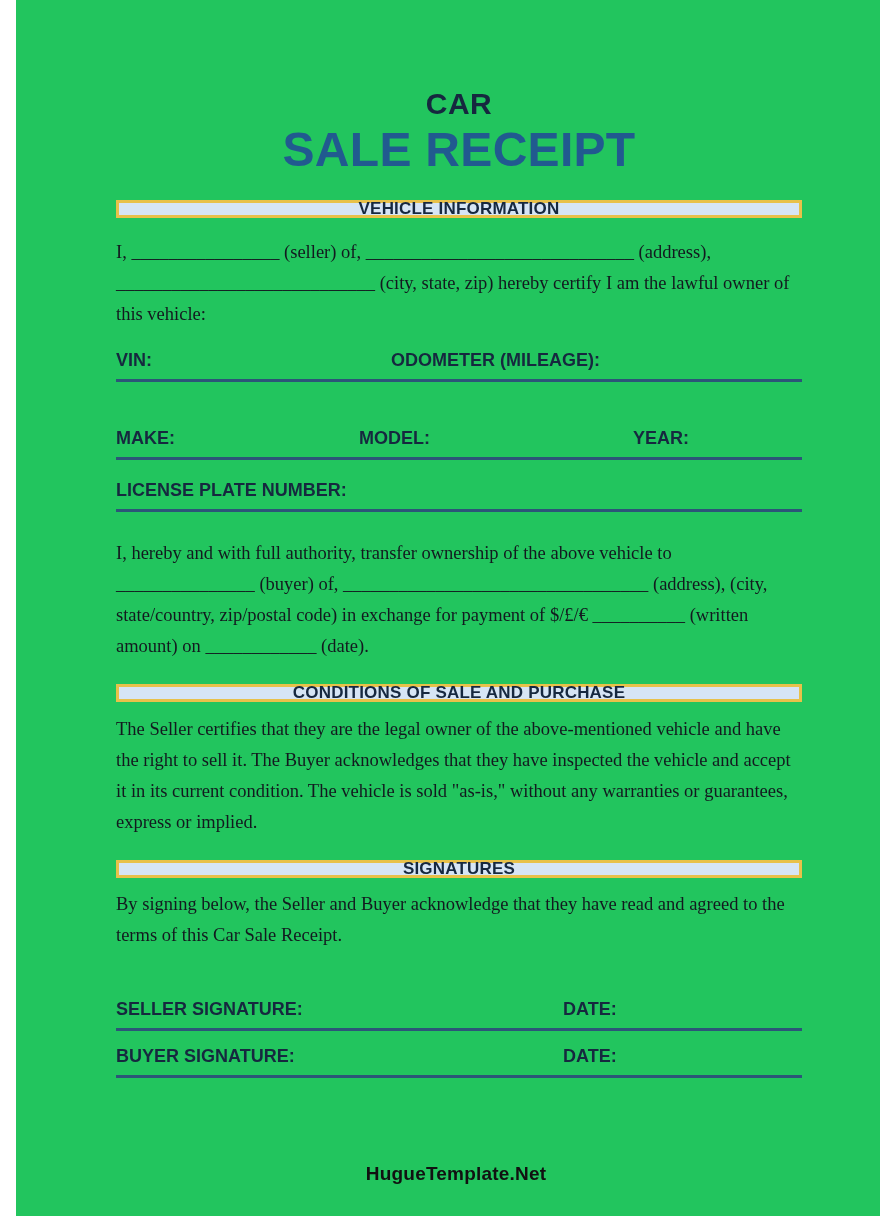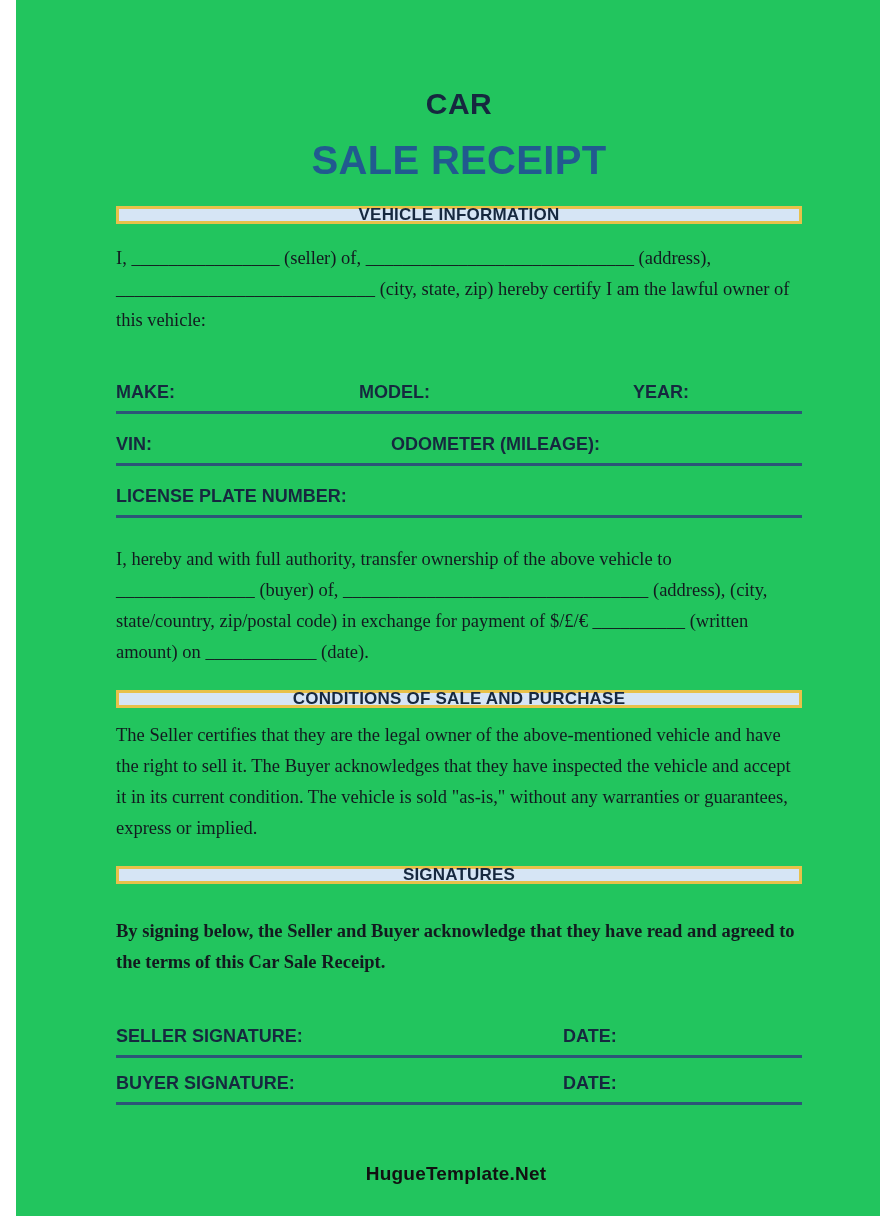--- a/index.html
+++ b/index.html
@@ -40,25 +40,25 @@
     font-family: "Liberation Sans", "DejaVu Sans", sans-serif;
     font-weight: bold;
     font-size: 30px;
     letter-spacing: 0.5px;
     color: #16283f;
     line-height: 1.05;
   }
   .title-line2 {
     font-family: "Liberation Sans", "DejaVu Sans", sans-serif;
     font-weight: bold;
-    font-size: 40px;
+    font-size: 48px;
     letter-spacing: 0.3px;
     color: #215a8f;
     line-height: 1.18;
-    margin-top: 17px;
+    margin-top: 2px;
   }
 
   
   .section-band {
     margin-top: 22px;
     background: #d6e5f5;
     border: 3px solid #e8c14a;
     height: 18px;
     display: flex;
     align-items: center;
@@ -77,21 +77,21 @@
   .para {
     font-family: "Liberation Serif", "DejaVu Serif", serif;
     font-size: 18.5px;
     line-height: 31px;
     color: #13191f;
     text-align: left;
   }
   .para-vehicle { margin-top: 19px; }
   .para-transfer { margin-top: 26px; }
   .para-conditions { margin-top: 12px; }
-  .para-sign { margin-top: 32px; font-weight: bold; }
+  .para-sign { margin-top: 11px; }
 
   
   .field-row {
     position: relative;
     height: 52px;
     border-bottom: 3px solid #2c5578;
     box-sizing: border-box;
   }
   .field-row.first { margin-top: 26px; }
 
@@ -146,32 +146,32 @@
       <div class="title-line1">CAR</div>
       <div class="title-line2">SALE RECEIPT</div>
     </div>
 
     <div class="section-band">
       <span class="section-band-text">VEHICLE INFORMATION</span>
     </div>
 
     <div class="para para-vehicle">I, ________________ (seller) of, _____________________________ (address), ____________________________ (city, state, zip) hereby certify I am the lawful owner of this vehicle:</div>
 
+    <div class="field-row">
+      <span class="field-label col-a">VIN:</span>
+      <span class="field-label col-odo">ODOMETER (MILEAGE):</span>
+    </div>
+
     <div class="field-row first">
       <span class="field-label col-a">MAKE:</span>
       <span class="field-label col-b">MODEL:</span>
       <span class="field-label col-c">YEAR:</span>
     </div>
 
     <div class="field-row">
-      <span class="field-label col-a">VIN:</span>
-      <span class="field-label col-odo">ODOMETER (MILEAGE):</span>
-    </div>
-
-    <div class="field-row">
       <span class="field-label col-a">LICENSE PLATE NUMBER:</span>
     </div>
 
     <div class="para para-transfer">I, hereby and with full authority, transfer ownership of the above vehicle to _______________ (buyer) of, _________________________________ (address), (city, state/country, zip/postal code) in exchange for payment of $/£/€ __________ (written amount) on ____________ (date).</div>
 
     <div class="section-band">
       <span class="section-band-text">CONDITIONS OF SALE AND PURCHASE</span>
     </div>
 
     <div class="para para-conditions">The Seller certifies that they are the legal owner of the above-mentioned vehicle and have the right to sell it. The Buyer acknowledges that they have inspected the vehicle and accept it in its current condition. The vehicle is sold "as-is," without any warranties or guarantees, express or implied.</div>

